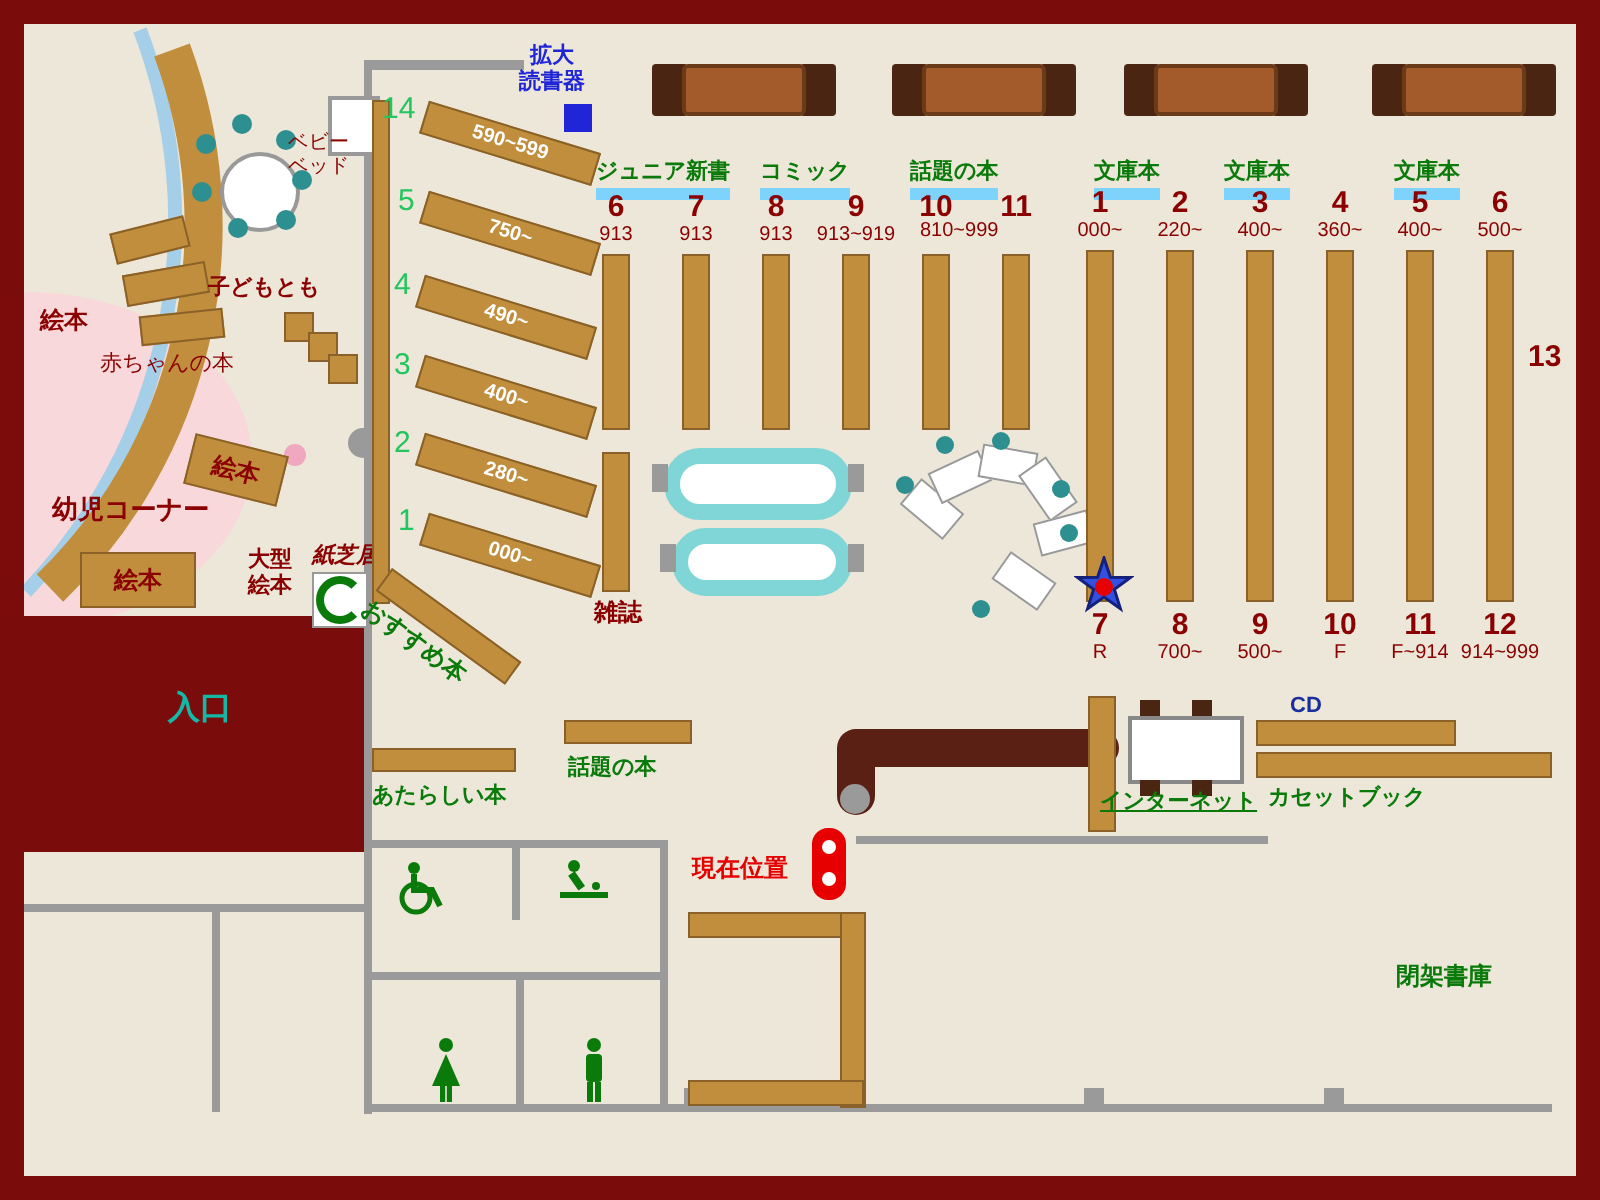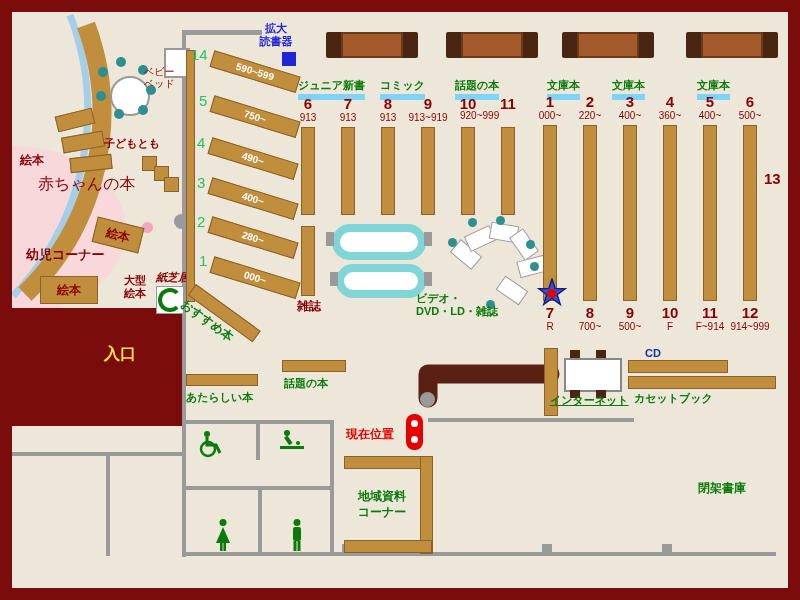--- a/index.html
+++ b/index.html
@@ -49,21 +49,21 @@
         </clipPath>
       </defs>
     <g clip-path="url(#inclip)">
       <ellipse cx="14" cy="230" rx="112" ry="84" fill="#f8d8da"></ellipse>
       <path d="M 70 15 A 268 268 0 0 1 13 296" stroke="#a5cfe8" stroke-width="7" fill="none"></path>
       <path d="M 86 25 A 252 252 0 0 1 25 294" stroke="#c08e3c" stroke-width="19" fill="none"></path>
     </g>
   </svg>
 
   <div class="abs" style="left:12px;top:308px;width:170px;height:118px;background:#7a0c0c;"></div>
-  <div class="lbl b" style="left:104px;top:344px;font-size:16px;color:#fde047;">入口</div>
+  <div class="lbl b" style="left:84px;top:344px;font-size:16px;color:#14b8a6;">入口</div>
 
   <div>
     <div class="w" style="left:182px;top:30px;width:4px;height:527px;"></div>
     <div class="w" style="left:182px;top:30px;width:80px;height:5px;"></div>
     <div class="w" style="left:182px;top:552px;width:594px;height:4px;"></div>
     <div class="w" style="left:342px;top:544px;width:10px;height:8px;"></div>
     <div class="w" style="left:542px;top:544px;width:10px;height:8px;"></div>
     <div class="w" style="left:662px;top:544px;width:10px;height:8px;"></div>
     <div class="w" style="left:182px;top:420px;width:152px;height:4px;"></div>
     <div class="w" style="left:330px;top:420px;width:4px;height:136px;"></div>
@@ -96,21 +96,21 @@
     <div class="doorarc"></div>
   </div>
 
   <div class="lbl b dr" style="left:20px;top:152px;font-size:12px;">絵本</div>
   <div class="tan" style="left:94px;top:222px;width:48px;height:26px;transform:rotate(14deg);display:flex;align-items:center;justify-content:center;">
     <span class="b dr" style="font-size:12px;">絵本</span>
   </div>
   <div class="tan" style="left:40px;top:276px;width:58px;height:28px;display:flex;align-items:center;justify-content:center;">
     <span class="b dr" style="font-size:12px;">絵本</span>
   </div>
-  <div class="lbl dr" style="left:38px;top:174px;font-size:16px;">赤ちゃんの本</div>
+  <div class="lbl dr" style="left:50px;top:174px;font-size:11px;">赤ちゃんの本</div>
   <div class="lbl b dr" style="left:26px;top:246px;font-size:13px;">幼児コーナー</div>
   <div class="lbl dr" style="left:104px;top:136px;font-size:11px;font-weight:bold;">子どもとも</div>
   <div class="lbl dr" style="left:144px;top:66px;font-size:10px;line-height:12px;">
     <div>ベビー</div>
     <div>ベッド</div>
   </div>
   <div class="lbl b dr" style="left:124px;top:274px;font-size:11px;line-height:13px;text-align:center;">
     <div>大型</div>
     <div>絵本</div>
   </div>
@@ -205,21 +205,21 @@
         <div class="num">10</div>
         <div class="rng"></div>
         <div class="bar"></div>
       </div>
     <div class="col">
         <div class="num">11</div>
         <div class="rng"></div>
         <div class="bar"></div>
       </div>
   </div>
-  <div class="lbl rng" style="left:460px;top:110px;">920~999</div>
+  <div class="lbl rng" style="left:460px;top:110px;">810~999</div>
   <div class="tan" style="left:301px;top:226px;width:14px;height:70px;"></div>
   <div class="lbl b dr" style="left:297px;top:298px;font-size:12px;">雑誌</div>
 
   <div class="cyan" style="left:332px;top:224px;width:94px;height:36px;"></div>
   <div class="cyan" style="left:336px;top:264px;width:90px;height:34px;"></div>
   <div class="w" style="left:326px;top:232px;width:8px;height:14px;"></div>
   <div class="w" style="left:424px;top:232px;width:8px;height:14px;"></div>
   <div class="w" style="left:330px;top:272px;width:8px;height:14px;"></div>
   <div class="w" style="left:424px;top:272px;width:8px;height:14px;"></div>
 
@@ -228,24 +228,20 @@
   <div class="avp" style="left:490px;top:224px;transform:rotate(10deg);"></div>
   <div class="avp" style="left:510px;top:236px;transform:rotate(55deg);"></div>
   <div class="avp" style="left:518px;top:258px;transform:rotate(-15deg);"></div>
   <div class="avp" style="left:498px;top:282px;transform:rotate(35deg);"></div>
   <div class="dot teal" style="left:448px;top:238px;width:9px;height:9px;"></div>
   <div class="dot teal" style="left:468px;top:218px;width:9px;height:9px;"></div>
   <div class="dot teal" style="left:496px;top:216px;width:9px;height:9px;"></div>
   <div class="dot teal" style="left:526px;top:240px;width:9px;height:9px;"></div>
   <div class="dot teal" style="left:530px;top:262px;width:9px;height:9px;"></div>
   <div class="dot teal" style="left:486px;top:300px;width:9px;height:9px;"></div>
-  <div class="lbl b grn" style="left:416px;top:292px;font-size:11px;line-height:13px;white-space:normal;width:96px;">
-    <div>ビデオ・</div>
-    <div>DVD・LD・雑誌</div>
-  </div>
 
   <div class="colrow blockB" style="left:530px;top:93px;">
     <div class="col">
         <div class="num">1</div>
         <div class="rng">000~</div>
         <div class="bar"></div>
         <div class="bnum">7</div>
         <div class="rng">R</div>
       </div>
     <div class="col">
@@ -316,24 +312,20 @@
   <div class="abs" style="left:596px;top:390px;width:10px;height:8px;background:#4a2612;"></div>
   <div class="lbl b grn" style="left:550px;top:393px;font-size:11px;text-decoration:underline;">インターネット</div>
   <div class="lbl b" style="left:645px;top:347px;font-size:11px;color:#1a2f9e;">CD</div>
   <div class="tan" style="left:628px;top:360px;width:100px;height:13px;"></div>
   <div class="tan" style="left:628px;top:376px;width:148px;height:13px;"></div>
   <div class="lbl b grn" style="left:634px;top:391px;font-size:11px;">カセットブック</div>
 
   <div class="tan" style="left:344px;top:456px;width:88px;height:13px;"></div>
   <div class="tan" style="left:420px;top:456px;width:13px;height:98px;"></div>
   <div class="tan" style="left:344px;top:540px;width:88px;height:13px;"></div>
-  <div class="lbl b grn" style="left:352px;top:488px;font-size:12px;line-height:16px;text-align:center;white-space:normal;width:60px;">
-    <div>地域資料</div>
-    <div>コーナー</div>
-  </div>
 
   <div class="lbl b grn" style="left:698px;top:480px;font-size:12px;">閉架書庫</div>
 
   <svg class="abs" style="left:196px;top:430px;" width="28" height="28" viewBox="0 0 28 28">
     <circle cx="11" cy="4" r="3" fill="#0a7a0a"></circle>
     <path d="M11 7 v8 h9 l4 8" stroke="#0a7a0a" stroke-width="3" fill="none"></path>
     <circle cx="12" cy="19" r="7" stroke="#0a7a0a" stroke-width="2.5" fill="none"></circle>
   </svg>
   <svg class="abs" style="left:278px;top:428px;" width="28" height="28" viewBox="0 0 28 28">
     <circle cx="9" cy="5" r="3" fill="#0a7a0a"></circle>

